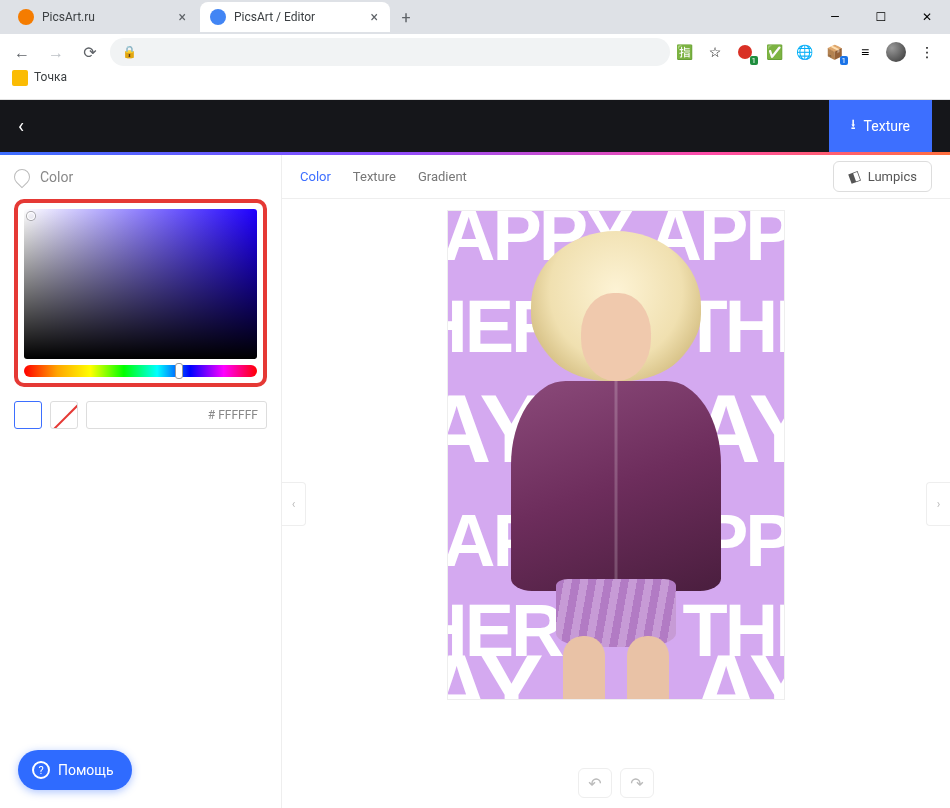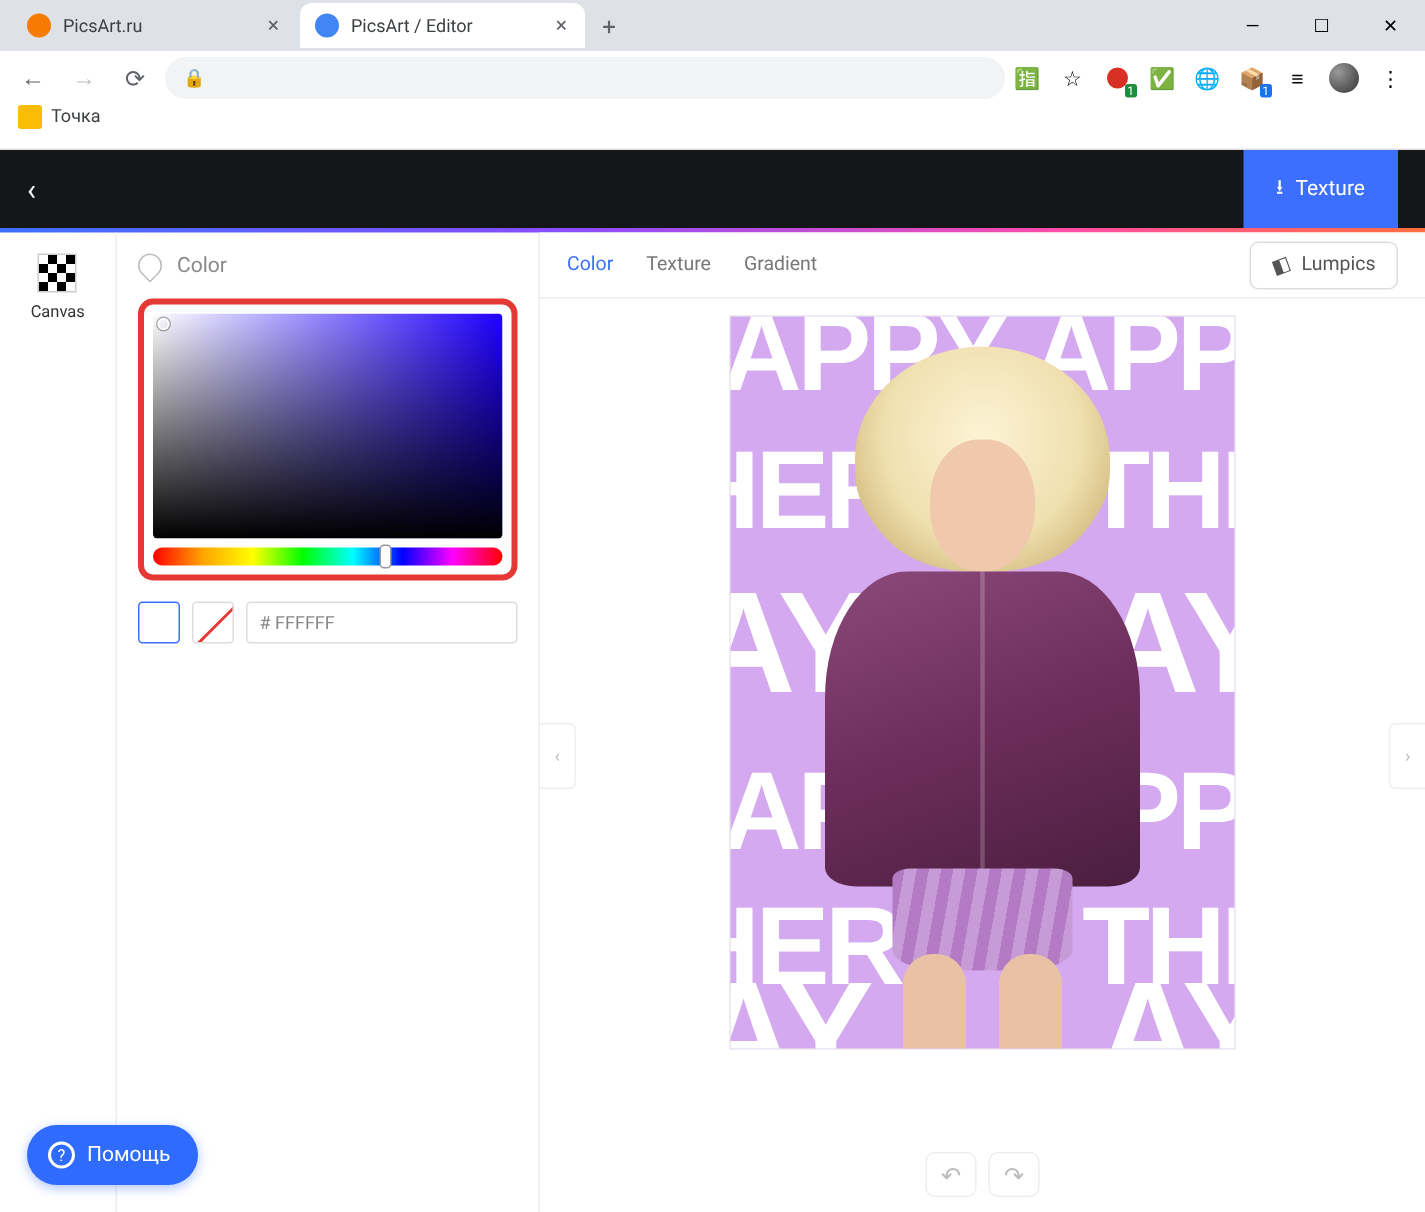--- a/index.html
+++ b/index.html
@@ -50,21 +50,21 @@
 .pickerbox { border:4px solid #e53935; border-radius:10px; padding:6px; background:#fff; }
 .satval { width:100%; height:150px; border-radius:3px; position:relative; background:linear-gradient(to top,#000,transparent),linear-gradient(to right,#fff,#1f00ff); cursor:crosshair;}
 .svknob { position:absolute; width:8px; height:8px; border:1px solid #fff; border-radius:50%; top:3px; left:3px; box-shadow:0 0 0 1px rgba(0,0,0,.3); }
 .huebar { height:12px; margin-top:6px; border-radius:6px; position:relative; background:linear-gradient(90deg,red,orange,yellow,lime,cyan,blue,magenta,red); cursor:pointer; }
 .hueknob { position:absolute; top:-2px; width:8px; height:16px; background:#fff; border:1px solid #999; border-radius:3px; left:65%; }
 
 .swatchrow { display:flex; align-items:center; gap:8px; margin-top:14px; }
 .swatch { width:28px; height:28px; border:1.5px solid #3d6fff; border-radius:3px; background:#fff; cursor:pointer; }
 .noswatch { width:28px; height:28px; border:1px solid #ddd; border-radius:3px; background:#fff; position:relative; overflow:hidden; cursor:pointer; }
 .noswatch::after { content:""; position:absolute; left:-4px; top:50%; width:40px; height:2px; background:#e53935; transform:rotate(-45deg); }
-.hexin { flex:1; height:28px; border:1px solid #ddd; border-radius:3px; padding:0 8px; font-size:12px; color:#888; font-family:inherit; }
+.hexin { flex:1; height:28px; border:1px solid #ddd; border-radius:3px; padding:0 8px; font-size:12px; color:#888; font-family:inherit;text-align:right; }
 
 .canvasarea { flex:1; position:relative; background:#fff; }
 .topsub { height:44px; border-bottom:1px solid #eee; display:flex; align-items:center; padding:0 18px; gap:22px; font-size:13px; }
 .subtab { color:#777; cursor:pointer; }
 .subtab.active { color:#3d6fff; }
 .eraser { margin-left:auto; border:1px solid #ddd; border-radius:6px; padding:7px 14px; display:flex; align-items:center; gap:7px; color:#555; cursor:pointer; font-size:13px;}
 .eric { display:inline-block; transform:rotate(-20deg); }
 
 .stage { position:absolute; top:44px; left:0; right:0; bottom:0; display:flex; align-items:flex-start; justify-content:center; padding-top:12px; }
 .art { width:336px; height:488px; background:#d4a9f0; position:relative; overflow:hidden; box-shadow:0 0 0 1px #eee; }
@@ -157,26 +157,20 @@
   </div>
   <div class="dlbtn">
     <span>⭳</span>
     <span>Texture</span>
   </div>
 </div>
 <div class="gradbar"></div>
 
 <div class="main">
 
-  <div class="rail">
-    <div class="railitem">
-      <div class="railic"></div>
-      <span>Canvas</span>
-    </div>
-  </div>
 
   <div class="panel">
     <div class="panelhead">
       <span class="drop"></span>
       <span>Color</span>
     </div>
     <div class="pickerbox">
       <div class="satval">
         <div class="svknob"></div>
       </div>

